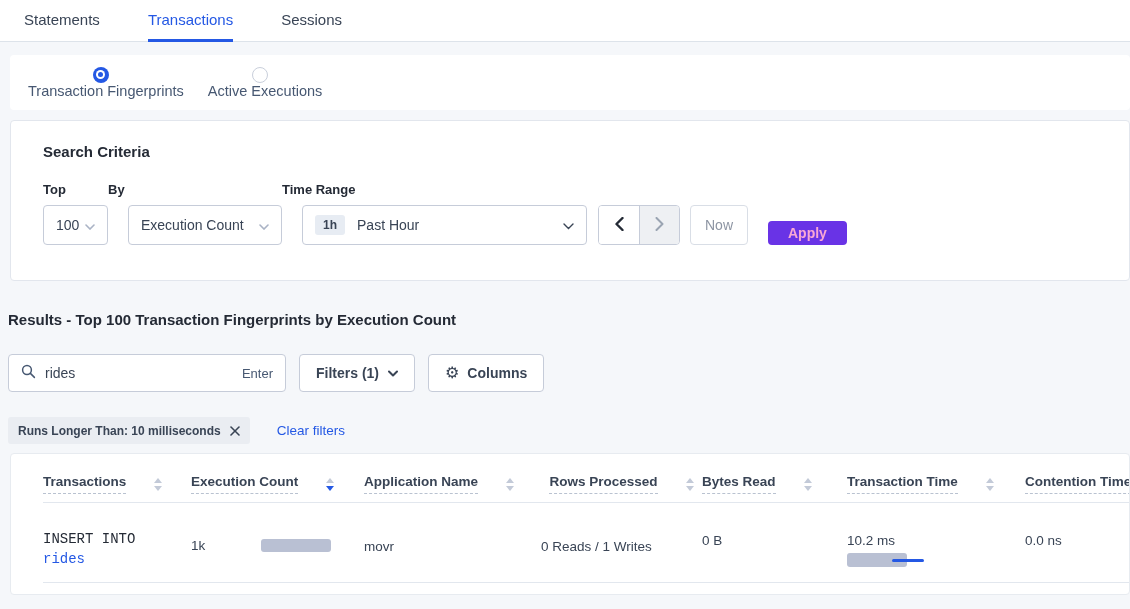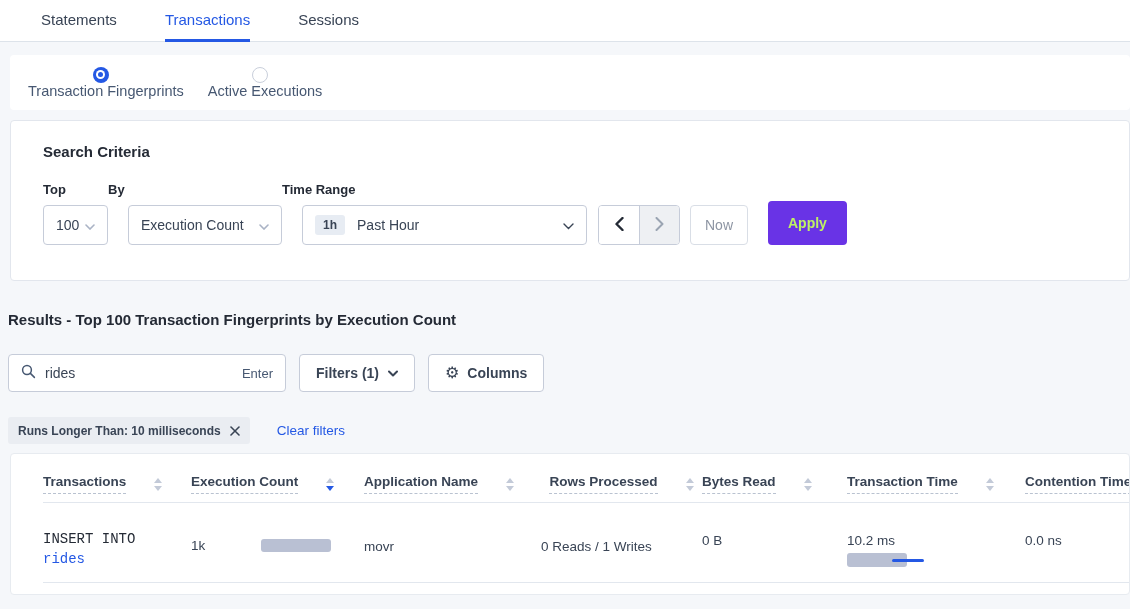--- a/index.html
+++ b/index.html
@@ -15,21 +15,21 @@
   }
   *{box-sizing:border-box;margin:0;padding:0;}
   html,body{width:1130px;height:609px;overflow:hidden;}
   body{
     background:var(--page-bg);
     font-family:"Liberation Sans","DejaVu Sans",sans-serif;
     color:var(--text-body);
     font-size:14px;
   }
   
-  .tabs{background:#fff;height:42px;border-bottom:1px solid #DDE3EA;display:flex;padding-left:41px;}
+  .tabs{background:#fff;height:42px;border-bottom:1px solid #DDE3EA;display:flex;padding-left:24px;}
   .tab{margin-right:48px;padding-top:11px;height:42px;border-bottom:3px solid transparent;
        font-size:15px;color:var(--text-body);cursor:pointer;white-space:nowrap;}
   .tab.active{color:var(--accent-blue);border-bottom-color:var(--accent-blue);}
   
   .radio-card{background:#fff;border-radius:4px;margin:13px 0 0 10px;width:calc(100% - 10px);
               height:55px;display:flex;align-items:center;padding-left:18px;}
   .radio-opt{display:flex;align-items:center;cursor:pointer;flex-direction:column;}
   .radio-opt + .radio-opt{margin-left:24px;}
   .radio{width:16px;height:16px;border-radius:50%;margin-right:10px;position:relative;flex:none;}
   .radio.on{background:var(--accent-blue);}
@@ -49,22 +49,22 @@
   .w-top{width:65px;}
   .w-by{width:154px;margin-left:20px;}
   .w-time{width:285px;margin-left:20px;}
   .badge-1h{background:#E7ECF3;border-radius:3px;padding:3px 8px;font-size:12px;font-weight:bold;
             color:var(--text-body);margin-right:12px;}
   .arrow-group{display:flex;margin-left:11px;border:1px solid var(--input-border);border-radius:4px;overflow:hidden;height:40px;}
   .arrow-btn{width:40px;height:100%;display:flex;align-items:center;justify-content:center;cursor:pointer;background:#fff;border:none;}
   .arrow-btn.disabled{background:#EEF0F3;cursor:default;}
   .btn-now{margin-left:10px;height:40px;width:58px;background:#fff;border:1px solid var(--border);
            border-radius:4px;color:var(--text-muted);font-size:14px;cursor:pointer;font-family:inherit;}
-  .btn-apply{margin-left:20px;height:44px;padding:0 20px;background:var(--accent-purple);border:none;
-             border-radius:4px;color:#bef264;font-size:14px;font-weight:bold;cursor:pointer;font-family:inherit;}
+  .btn-apply{margin-left:20px;height:24px;padding:0 20px;background:var(--accent-purple);border:none;
+             border-radius:4px;color:#f9a8d4;font-size:14px;font-weight:bold;cursor:pointer;font-family:inherit;}
   
   .results-heading{margin:30px 0 0 8px;font-size:15px;font-weight:bold;color:var(--text-dark);}
   .controls-row{display:flex;margin:26px 0 0 8px;}
   .search-box{width:278px;height:38px;border:1px solid var(--input-border);border-radius:4px;background:#fff;
               display:flex;align-items:center;padding:0 12px;}
   .search-box input{border:none;outline:none;flex:1;font-size:14px;color:var(--text-body);
                     font-family:inherit;margin-left:9px;min-width:0;background:transparent;}
   .enter-hint{font-size:13px;color:#475872;}
   .btn-ghost{height:38px;background:#fff;border:1px solid var(--input-border);border-radius:4px;
              display:flex;align-items:center;padding:0 16px;font-size:14px;font-weight:bold;

